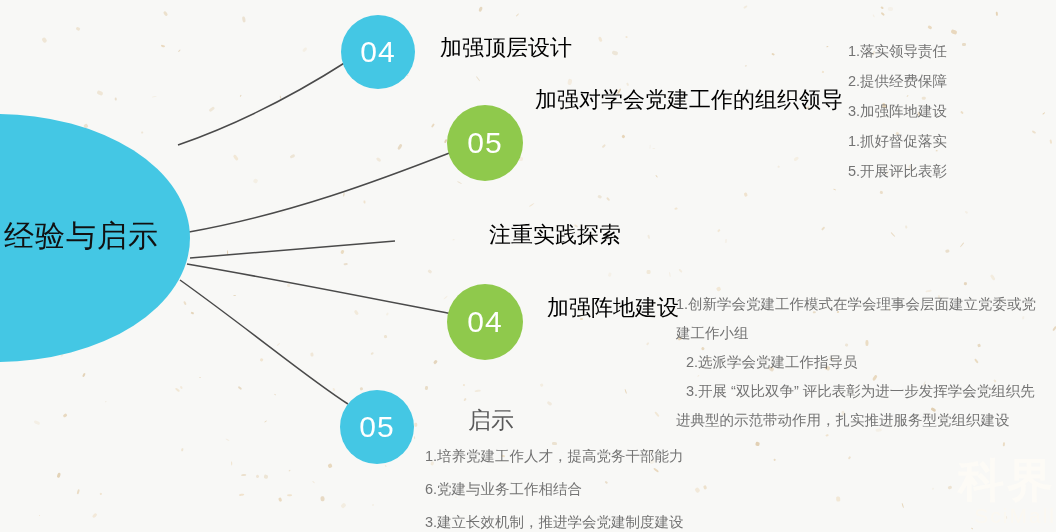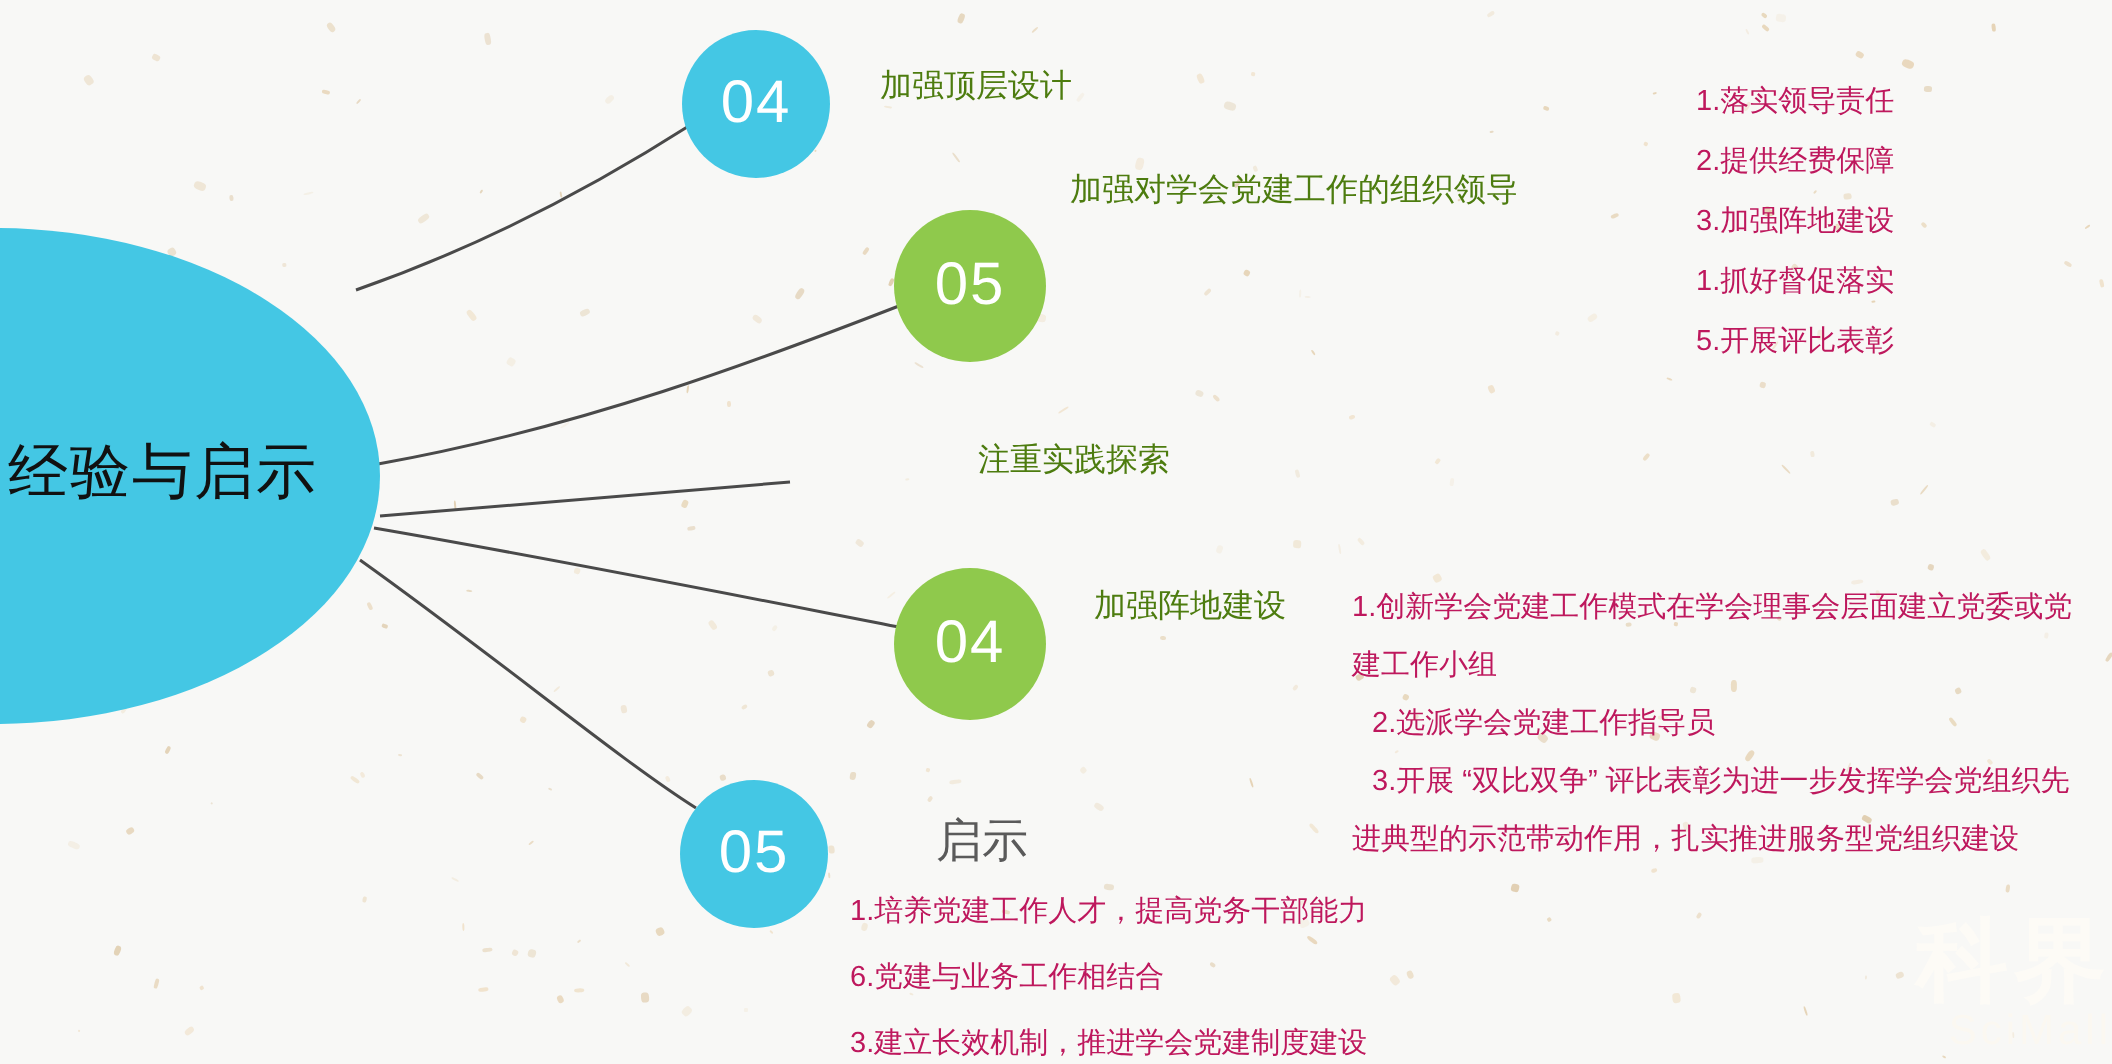--- a/index.html
+++ b/index.html
@@ -93,40 +93,40 @@
 
   #node1 { left: 341px; top: 15px;  width: 74px; height: 74px; }
   #node2 { left: 447px; top: 105px; width: 76px; height: 76px; }
   #node3 { left: 393px; top: 203px; width: 74px; height: 74px; }
   #node4 { left: 447px; top: 284px; width: 76px; height: 76px; }
   #node5 { left: 340px; top: 390px; width: 74px; height: 74px; }
 
   
   .heading {
     position: absolute;
-    color: #4d7c0f;
-    font-size: 16px;
+    color: #000000;
+    font-size: 22px;
     font-weight: 400;
     white-space: nowrap;
     z-index: 5;
   }
   #h1 { left: 440px; top: 33px; }
   #h2 { left: 535px; top: 85px; }
   #h3 { left: 489px; top: 220px; }
   #h4 { left: 547px; top: 293px; }
   #h5 {
     left: 468px; top: 405px;
     color: #5a5a5a;
     font-size: 23px;
   }
 
   
   .body-text {
     position: absolute;
-    color: #be185d;
+    color: #737373;
     font-size: 14.5px;
     line-height: 30px;
     z-index: 5;
   }
 
   #list1 {
     left: 848px;
     top: 36px;
     width: 190px;
   }

